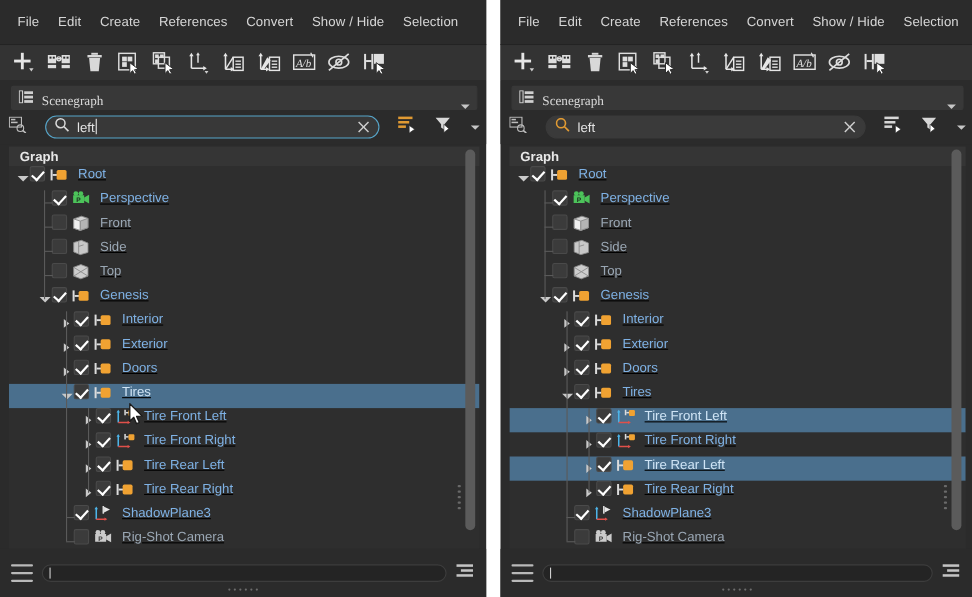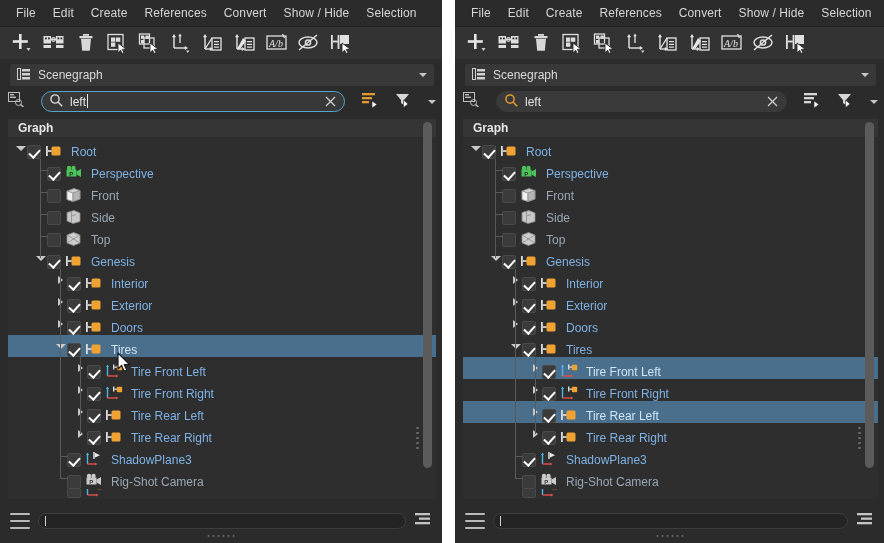--- a/index.html
+++ b/index.html
@@ -16,21 +16,21 @@
     display: flex; flex-direction: column;
     height: 543px;
     position: relative;
   }
   .panel.left  { width: 442px; }
   .gap { width: 13px; height: 543px; background: #ffffff; }
   .panel.right { width: 429px; }
 
   
   .menubar {
-    height: 27px;
+    height: 41px;
     background: #2b2b2b;
     display: flex; align-items: center;
     padding-left: 8px;
     flex: 0 0 auto;
     border-bottom: 1px solid #232323;
   }
   .menu-item {
     color: #d6d6d6;
     font-size: 12px;
     padding: 2px 9px 3px 8px;
@@ -52,22 +52,23 @@
     width: 31px; height: 28px;
     display: flex; align-items: center; justify-content: center;
     cursor: default; position: relative;
   }
   .tbtn svg { display:block; }
 
   
   .combo-wrap { padding: 5px 8px 0 10px; flex: 0 0 auto; background:#2b2b2b;}
   .combo {
     height: 22px; background: #383838; border: 1px solid #383838; border-radius: 2px;
-    display: flex; align-items: center; padding: 0 6px;
+    display: flex; align-items: flex-end; padding: 0 6px;
     cursor: default;
+    font-family: Liberation Serif, serif;
   }
   .combo .lbl { color: #dadada; font-size: 12px; margin-left: 7px; flex: 1; }
   .caret { width:0;height:0;border-left:4px solid transparent;border-right:4px solid transparent;border-top:4px solid #c6c6c6; }
 
   
   .searchrow {
     display: flex; align-items: center; gap: 16px;
     padding: 5px 6px 5px 8px; flex: 0 0 auto; background:#2b2b2b;
   }
   .sbox {
@@ -92,22 +93,22 @@
     background: #2e2e2e; position: relative; overflow: hidden;
     display:flex; flex-direction:column;
   }
   .graphhdr {
     height: 18px; background: #353535; color: #e8e8e8;
     font-size: 12px; font-weight: bold; display:flex; align-items:center;
     padding-left: 10px; flex:0 0 auto;
   }
   .rows { position: relative; flex:1 1 auto; overflow:hidden; }
   .row {
-    height: 22px; display: flex; align-items: flex-end;
-    position: relative; cursor: default; white-space: nowrap;
+    height: 22px; display: flex; align-items: flex-start;
+    position: relative; cursor: default; white-space: nowrap; text-decoration: underline;
   }
   .row.sel { background: #4a6f8d; }
   .row .lbl { font-size: 12px; color: #7fb2e5; margin-left: 6px; }
   .row.plain .lbl { color: #9aa7b4; }
   .row.sel .lbl { color: #cfe4f5; }
 
   .twisty { width: 13px; height: 22px; display:flex;align-items:center;justify-content:center; flex:0 0 auto;}
   .tw-down { width:0;height:0;border-left:5px solid transparent;border-right:5px solid transparent;border-top:5px solid #c9c9c9; }
   .tw-right{ width:0;height:0;border-top:4.5px solid transparent;border-bottom:4.5px solid transparent;border-left:5px solid #c9c9c9; }
 

